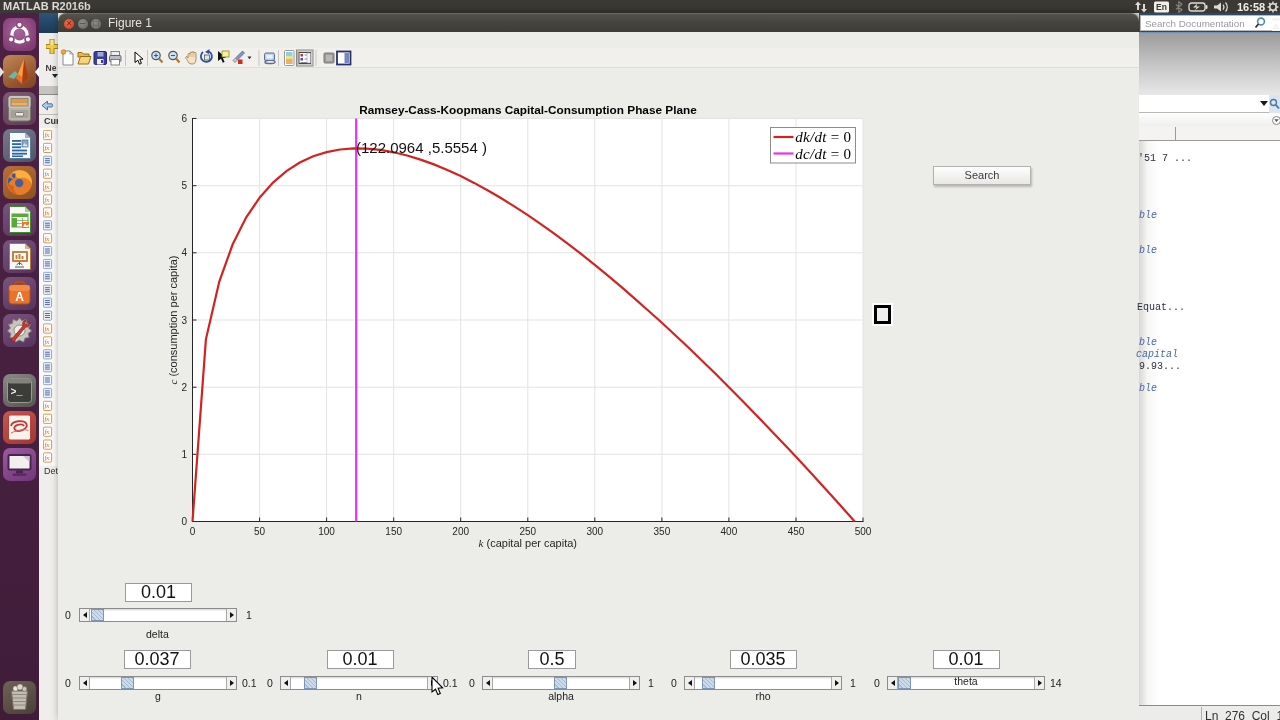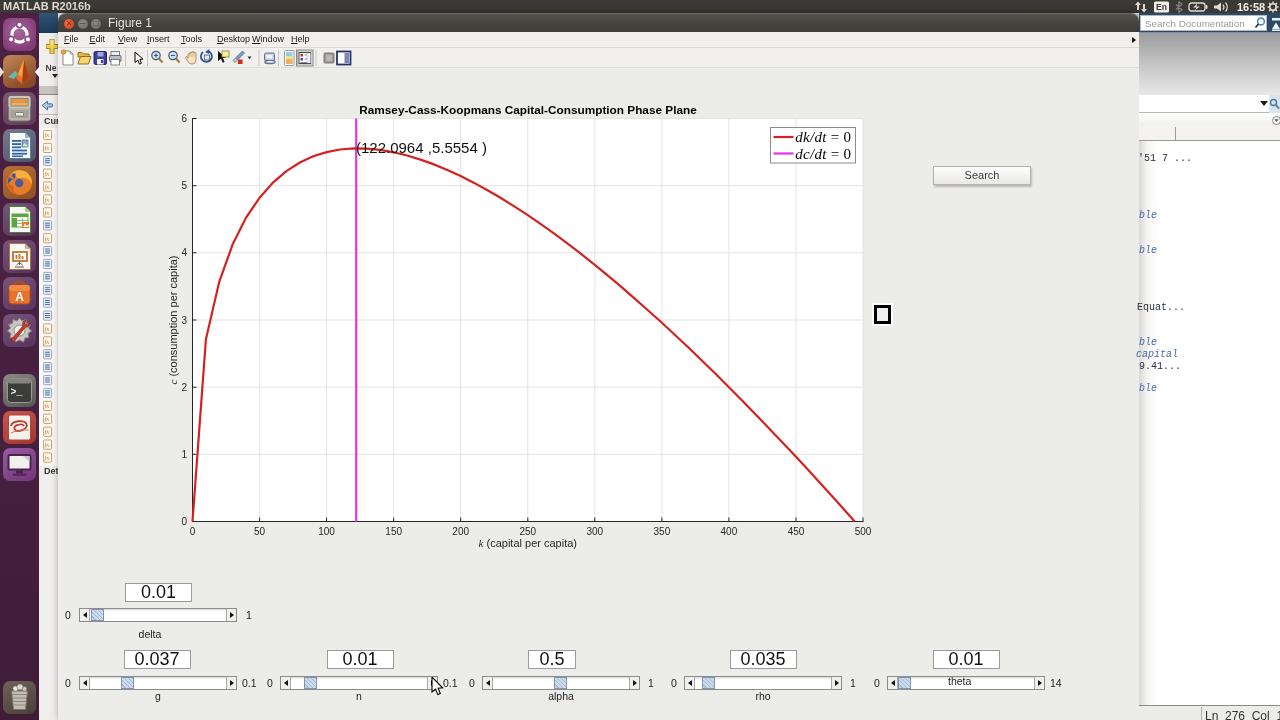--- a/index.html
+++ b/index.html
@@ -215,21 +215,21 @@
   <div class="abs" style="left:6.5px;top:50px;font-size:8.5px;font-weight:bold;color:#443c3c">Ne</div>
   <div class="abs" style="left:13px;top:61px;width:0;height:0;border:3px solid transparent;border-top:4px solid #222"></div>
   <div class="abs" style="left:0;top:73px;width:19px;height:9px;background:#c6c4c0"></div>
   <div class="abs" style="left:0;top:81px;width:19px;height:1px;background:#8a8880"></div>
   <svg class="abs" style="left:2.5px;top:87.5px" width="13" height="10" viewBox="0 0 13 10">
       <path d="M5.5 0 L0 4.5 L5.5 9 V6 H10 A2.5 2.5 0 0 0 10 2.8 H5.5 Z" fill="#a8c8e4" stroke="#3a6a9a" stroke-width=".9"></path>
     </svg>
   <div class="abs" style="left:0;top:100.8px;width:19px;height:1px;background:#c0beba"></div>
   <div class="abs" style="left:5px;top:102.5px;font-size:9px;font-weight:bold;color:#333">Cur</div>
   <div class="abs" style="left:0;top:114.7px;width:19px;height:338px;background:#fbfaf8"></div>
-  <div class="abs" style="left:5px;top:453px;font-size:9px;font-weight:bold;color:#333">Det</div>
+  <div class="abs" style="left:5px;top:453px;font-size:9px;font-weight:normal;color:#333">Det</div>
   <svg class="abs" style="left:4px;top:117px" width="10" height="336" viewBox="0 0 10 336">
   <defs>
         <g id="fx">
           <rect x="0.4" y="0.4" width="8.2" height="9.2" rx="1" fill="#fff" stroke="#c88030" stroke-width="0.8"></rect>
           <text x="1.4" y="7.4" font-size="7" font-style="italic" fill="#d06a18" font-family="Liberation Serif,serif">fx</text>
         </g>
   <g id="doc">
           <rect x="0.4" y="0.4" width="8.2" height="9.2" rx="1" fill="#eef2f8" stroke="#7890b0" stroke-width="0.8"></rect>
           <rect x="1.9" y="2.4" width="5" height="1" fill="#4868a8"></rect>
           <rect x="1.9" y="4.4" width="5" height="1" fill="#4868a8"></rect>
@@ -264,31 +264,20 @@
       <use href="#fx" y="322.5"></use>
   </svg>
 </div>
 <div class="abs" id="figwin">
   <div class="abs" id="tbar">
     <span class="circ" style="left:6px;background:radial-gradient(circle at 40% 35%,#f07050,#df4b2b 60%,#c63d20);color:#7e2513">✕</span>
     <span class="circ" style="left:19.5px;background:radial-gradient(circle at 40% 35%,#8f8d86,#777570 60%,#66645f);color:#3a3934">─</span>
     <span class="circ" style="left:33px;background:radial-gradient(circle at 40% 35%,#8f8d86,#777570 60%,#66645f);color:#3a3934">□</span>
     <span class="t">Figure 1</span>
   </div>
-  <div class="abs" id="menub">
-    <span style="left:6px"><u>F</u>ile</span>
-    <span style="left:31.5px"><u>E</u>dit</span>
-    <span style="left:60px"><u>V</u>iew</span>
-    <span style="left:89px"><u>I</u>nsert</span>
-    <span style="left:123px"><u>T</u>ools</span>
-    <span style="left:159px"><u>D</u>esktop</span>
-    <span style="left:194px"><u>W</u>indow</span>
-    <span style="left:233px"><u>H</u>elp</span>
-    <span style="left:1074px;top:5px;width:0;height:0;border:3px solid transparent;border-left:4.5px solid #111"></span>
-  </div>
   <div class="abs" id="toolb">
   <svg width="300" height="20" viewBox="0 0 300 20">
     <g id="tnew">
           <path d="M5 3 H12 L15 6 V17 H5 Z" fill="#fff" stroke="#888"></path>
           <path d="M12 3 L15 6 H12 Z" fill="#ddd" stroke="#888" stroke-width=".7"></path>
           <circle cx="5.5" cy="4" r="2.3" fill="#f4a43c" stroke="#b06a10" stroke-width=".6"></circle>
         </g>
     <g id="topen">
           <path d="M20 6 V4.5 H24 L25.5 6 H31 V9 H20 Z" fill="#e8b84a" stroke="#976f14"></path>
           <path d="M20 16 L22.5 8.5 H33 L30.5 16 Z" fill="#f6d478" stroke="#976f14"></path>
@@ -369,21 +358,21 @@
         </g>
     <g id="tg2">
           <rect x="279" y="3.5" width="13.5" height="13" fill="#fff" stroke="#26336a" stroke-width="1.8"></rect>
           <rect x="286.5" y="5" width="4.5" height="10" fill="#7888b8"></rect>
         </g>
   </svg>
   </div>
 </div>
 <div class="abs" id="mlr">
   <div class="abs" style="left:0;top:0;width:141px;height:19px;background:#2a4a6a"></div>
-  <div class="abs" style="left:1px;top:1.5px;width:127px;height:16.5px;background:#fff;border:1px solid #b8b8b8;font-size:9.8px;color:#9a9a9a;line-height:15px;padding-left:4px;white-space:nowrap;overflow:hidden">Search Documentation</div>
+  <div class="abs" style="left:1px;top:1.5px;width:141px;height:16.5px;background:#fff;border:1px solid #b8b8b8;font-size:9.8px;color:#9a9a9a;line-height:15px;padding-left:4px;white-space:nowrap;overflow:hidden">Search Documentation</div>
   <svg class="abs" style="left:115px;top:4px" width="12" height="12" viewBox="0 0 12 12">
       <circle cx="7" cy="4.5" r="3.4" fill="none" stroke="#5090b8" stroke-width="1.6"></circle>
       <path d="M4.5 7 L1.5 10.5" stroke="#333" stroke-width="1.8"></path>
     </svg>
   <svg class="abs" style="left:133px;top:5px" width="8" height="14" viewBox="0 0 8 14">
       <rect x="0" y="0" width="8" height="2.5" fill="#f4f4f4"></rect>
       <path d="M4 4.5 L8 11 H0 Z" fill="#f4f4f4"></path>
       <rect x="0" y="11.5" width="8" height="1.5" fill="#f4f4f4"></rect>
     </svg>
   <div class="abs" style="left:0;top:18.5px;width:141px;height:1.5px;background:#7090b8"></div>
@@ -408,21 +397,21 @@
   <div class="abs" style="left:0;top:693px;width:141px;height:14px;background:#ececea"></div>
   <div class="abs" style="left:62px;top:694px;width:1px;height:13px;background:#b0b0b0"></div>
   <div class="abs" style="left:66px;top:696px;font-size:12px;color:#333;white-space:nowrap">Ln&nbsp; 276&nbsp; Col&nbsp; 18</div>
   <div class="abs" style="font-family:'Liberation Mono',monospace;font-size:10px;color:#2a3040;left:0;top:127px;width:141px">
     <div class="abs" style="left:-1px;top:13px">'51 7 ...</div>
     <div class="abs" style="left:0;top:70px;color:#4668a8;font-style:italic">ble</div>
     <div class="abs" style="left:0;top:105px;color:#4668a8;font-style:italic">ble</div>
     <div class="abs" style="left:-2px;top:162px">Equat...</div>
     <div class="abs" style="left:0;top:197px;color:#4668a8;font-style:italic">ble</div>
     <div class="abs" style="left:-3px;top:209px;color:#4668a8;font-style:italic">capital</div>
-    <div class="abs" style="left:0;top:221px">9.41...</div>
+    <div class="abs" style="left:0;top:221px">9.93...</div>
     <div class="abs" style="left:0;top:243px;color:#4668a8;font-style:italic">ble</div>
   </div>
 </div>
 <svg class="abs" id="plotsvg" style="left:0;top:0" width="1280" height="720" viewBox="0 0 1280 720">
 <rect x="192.5" y="118.5" width="670.5" height="403" fill="#ffffff"></rect>
 <g stroke="#e3e3e3" stroke-width="1">
 <path d="M259.6 118.5V521.5M326.6 118.5V521.5M393.7 118.5V521.5M460.7 118.5V521.5M527.8 118.5V521.5M594.8 118.5V521.5M661.9 118.5V521.5M728.9 118.5V521.5M796 118.5V521.5M863 118.5V521.5"></path>
 <path d="M192.5 454.3H863M192.5 387.2H863M192.5 320H863M192.5 252.8H863M192.5 185.7H863M192.5 118.5H863"></path>
 </g>
 <g stroke="#262626" stroke-width="1">
@@ -477,21 +466,21 @@
 <div class="track" style="left:79px;top:608px;width:158px;height:14px">
   <button class="sbtn l">
         <i class="tri l"></i>
       </button>
       <button class="sbtn r">
         <i class="tri r"></i>
       </button>
   <div class="thumb" style="left:11px"></div>
 </div>
 <div class="slab" style="left:246px;top:609px">1</div>
-<div class="slab" style="left:132px;top:628px;width:36px;text-align:center">delta</div>
+<div class="slab" style="left:146px;top:628px;width:36px;text-align:left">delta</div>
 
 <div class="editbox" style="left:123.5px;top:650px;width:67px;height:18.5px">0.037</div>
 <div class="slab" style="left:64px;top:676.5px;width:8px;text-align:center">0</div>
 <div class="track" style="left:79px;top:676px;width:158px;height:14px">
   <button class="sbtn l">
         <i class="tri l"></i>
       </button>
       <button class="sbtn r">
         <i class="tri r"></i>
       </button>
@@ -547,17 +536,17 @@
 <div class="track" style="left:887px;top:676px;width:158px;height:14px">
   <button class="sbtn l">
         <i class="tri l"></i>
       </button>
       <button class="sbtn r">
         <i class="tri r"></i>
       </button>
   <div class="thumb" style="left:10.2px"></div>
 </div>
 <div class="slab" style="left:1050px;top:676.5px">14</div>
-<div class="slab" style="left:948px;top:675px;width:36px;">theta</div>
+<div class="slab" style="left:948px;top:675px;width:36px;text-align:center">theta</div>
 </div>
 <svg class="abs" style="left:430px;top:677px" width="14" height="22" viewBox="0 0 14 22">
     <path d="M2 0 L2 15 L5.6 12.2 L7.8 17.6 L10.3 16.5 L8.1 11.2 L12.6 10.8 Z" fill="#fff" stroke="#000" stroke-width="1.1"></path>
   </svg>
 
 </body></html>

